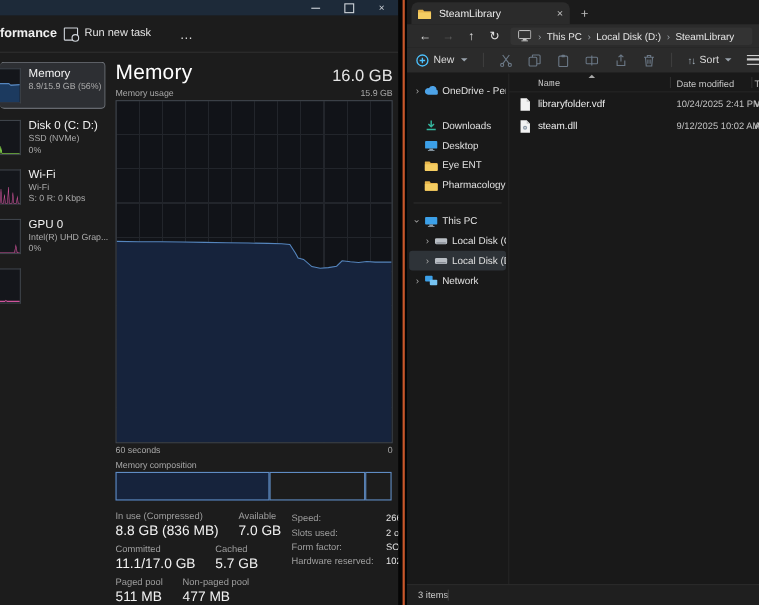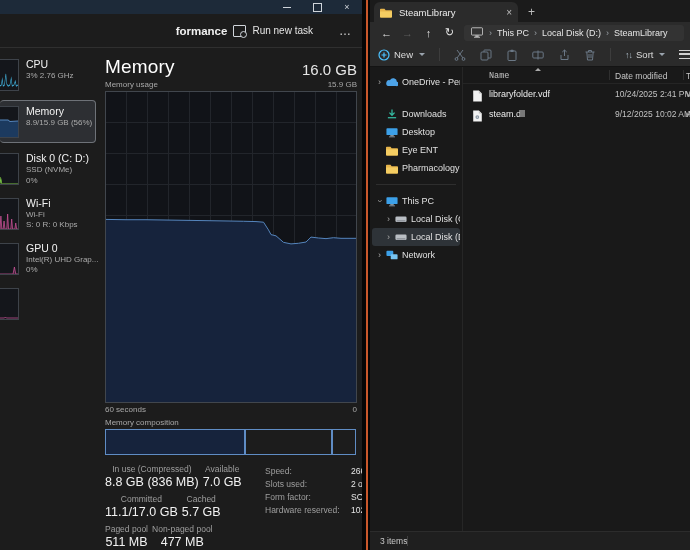--- a/index.html
+++ b/index.html
@@ -5,21 +5,21 @@
   html,body{margin:0;padding:0;}
   body{width:690px;height:550px;position:relative;overflow:hidden;background:#050505;
        font-family:"Liberation Sans","DejaVu Sans",sans-serif;color:#e8e8e8;
        -webkit-font-smoothing:antialiased;}
   
   .tm{position:absolute;left:0;top:0;width:362px;height:550px;background:#1c1c1c;overflow:hidden;}
   .tm-titlebar{height:14px;background:#1d2a39;display:flex;justify-content:flex-end;align-items:center;}
   .tm-ctl{width:30px;height:14px;display:flex;align-items:center;justify-content:center;color:#cfd4da;font-size:9px;}
   .min-line{width:8px;height:1px;background:#cfd4da;display:inline-block;}
   .max-box{width:7px;height:7px;border:1px solid #cfd4da;display:inline-block;}
-  .tm-header{height:33px;display:flex;align-items:center;justify-content:flex-end;padding:0 10px 0 0;}
+  .tm-header{height:33px;display:flex;align-items:center;justify-content:flex-start;padding:0 10px 0 0;}
   .tm-page-title{font-size:11.5px;font-weight:bold;color:#f0f0f0;}
   .tm-header-right{display:flex;align-items:center;gap:20px;}
   .runtask{display:flex;align-items:center;gap:6px;font-size:10px;color:#e4e4e4;padding:3px 6px;border-radius:4px;}
   .runtask-ico{width:11px;height:10px;border:1px solid #cfd4da;position:relative;border-radius:1px;}
   .runtask-ico::after{content:"";position:absolute;right:-2px;bottom:-2px;width:5px;height:5px;background:#1c1c1c;border:1px solid #cfd4da;border-radius:50%;}
   .tm-more{font-size:12px;color:#dadada;letter-spacing:1px;}
   .tm-divider{height:1px;background:#2f2f2f;}
   .tm-body{display:flex;}
   
   .tm-side{width:101px;padding-top:8px;flex:none;}
@@ -41,21 +41,21 @@
          background-image:repeating-linear-gradient(to right,transparent 0 20px,#22252b 20px 21px),
                           repeating-linear-gradient(to bottom,transparent 0 30px,#22252b 30px 31px);}
   .graph svg{position:absolute;inset:0;width:100%;height:100%;}
   .comp-label{height:13px;display:flex;align-items:center;font-size:8px;color:#a8a8a8;}
   .comp-bar{position:relative;height:26px;margin-right:1px;}
   .comp-seg{position:absolute;top:0;bottom:0;border:1px solid #5f8cc4;box-sizing:border-box;}
   .comp-seg.filled{background:#16233c;}
   
   .tm-stats{display:flex;margin-top:9px;gap:14px;}
   .stat-groups{width:146px;flex:none;}
-  .stat-group{display:grid;grid-template-columns:max-content max-content;column-gap:4px;margin-bottom:5px;text-align:center;}
+  .stat-group{display:grid;grid-template-columns:max-content max-content;column-gap:18px;margin-bottom:5px;}
   .stat-label{font-size:8.5px;color:#9f9f9f;white-space:nowrap;}
   .stat-value{font-size:12.5px;color:#f2f2f2;white-space:nowrap;margin-top:1px;}
   .detail-list{margin-top:1px;}
   .detail-row{display:flex;font-size:8.5px;line-height:13px;white-space:nowrap;}
   .detail-label{width:86px;color:#9f9f9f;flex:none;}
   .detail-value{color:#e6e6e6;}
   
   .gap-accent{position:absolute;left:366px;top:0;width:2px;height:550px;background:#c9572b;}
   
   .fe{position:absolute;left:370px;top:0;width:320px;height:550px;background:#191919;display:flex;flex-direction:column;overflow:hidden;}
@@ -131,31 +131,20 @@
         <span class="runtask-ico"></span>
         <span>Run new task</span>
       </span>
       <span class="tm-more">…</span>
     </span>
   </div>
   <div class="tm-divider"></div>
   <div class="tm-body">
 
     <div class="tm-side">
-      <div class="tm-item">
-        <span class="thumb">
-          <svg viewBox="0 0 40 30" preserveAspectRatio="none">
-              <polyline points="0,26 3,25 5,19 7,26 10,25 13,14 15,24 18,26 22,25 25,18 27,26 31,25 34,21 36,26 40,25" fill="none" stroke="#41b1dd" stroke-width="1.2"></polyline>
-            </svg>
-        </span>
-        <span class="tm-item-txt">
-          <div class="tm-item-title">CPU</div>
-          <div class="tm-item-sub">3% 2.76 GHz</div>
-        </span>
-      </div>
       <div class="tm-item selected">
         <span class="thumb">
           <svg viewBox="0 0 40 30" preserveAspectRatio="none">
               <polygon points="0,13 18,13 22,14.5 40,14 40,30 0,30" fill="#1c3a5f"></polygon>
               <polyline points="0,13 18,13 22,14.5 40,14" fill="none" stroke="#5585bd" stroke-width="1.2"></polyline>
             </svg>
         </span>
         <span class="tm-item-txt">
           <div class="tm-item-title">Memory</div>
           <div class="tm-item-sub">8.9/15.9 GB (56%)</div>

